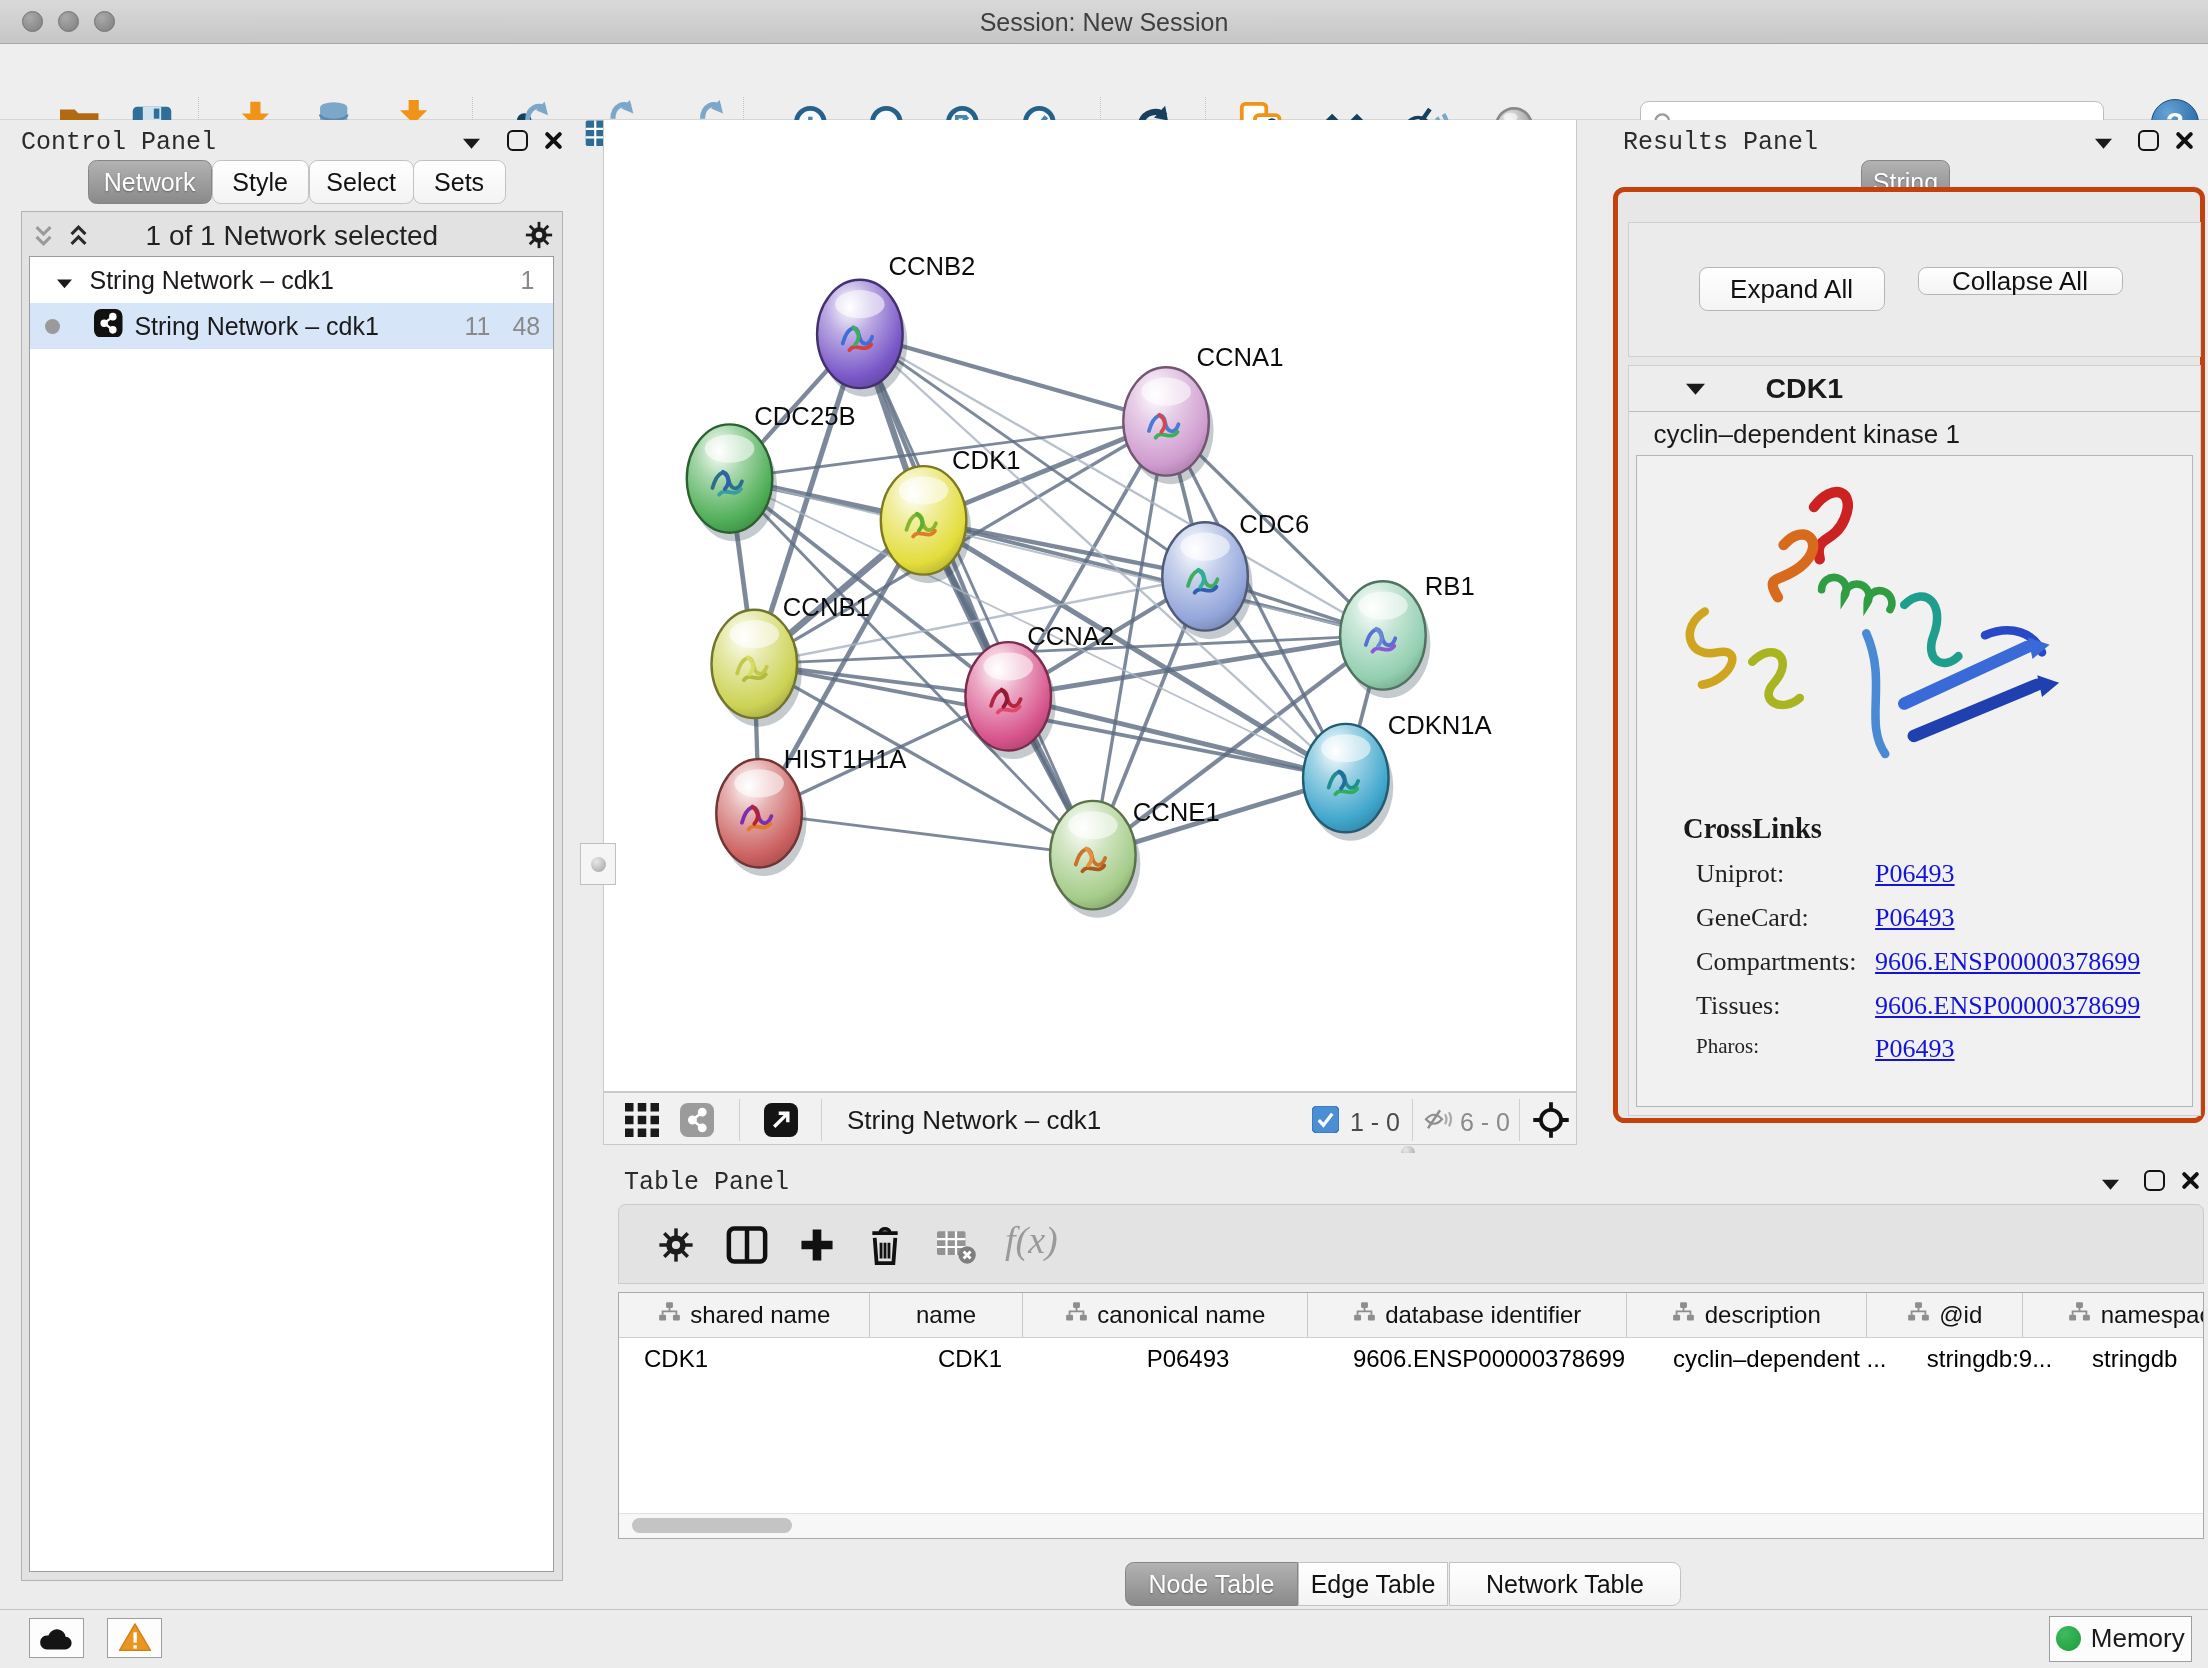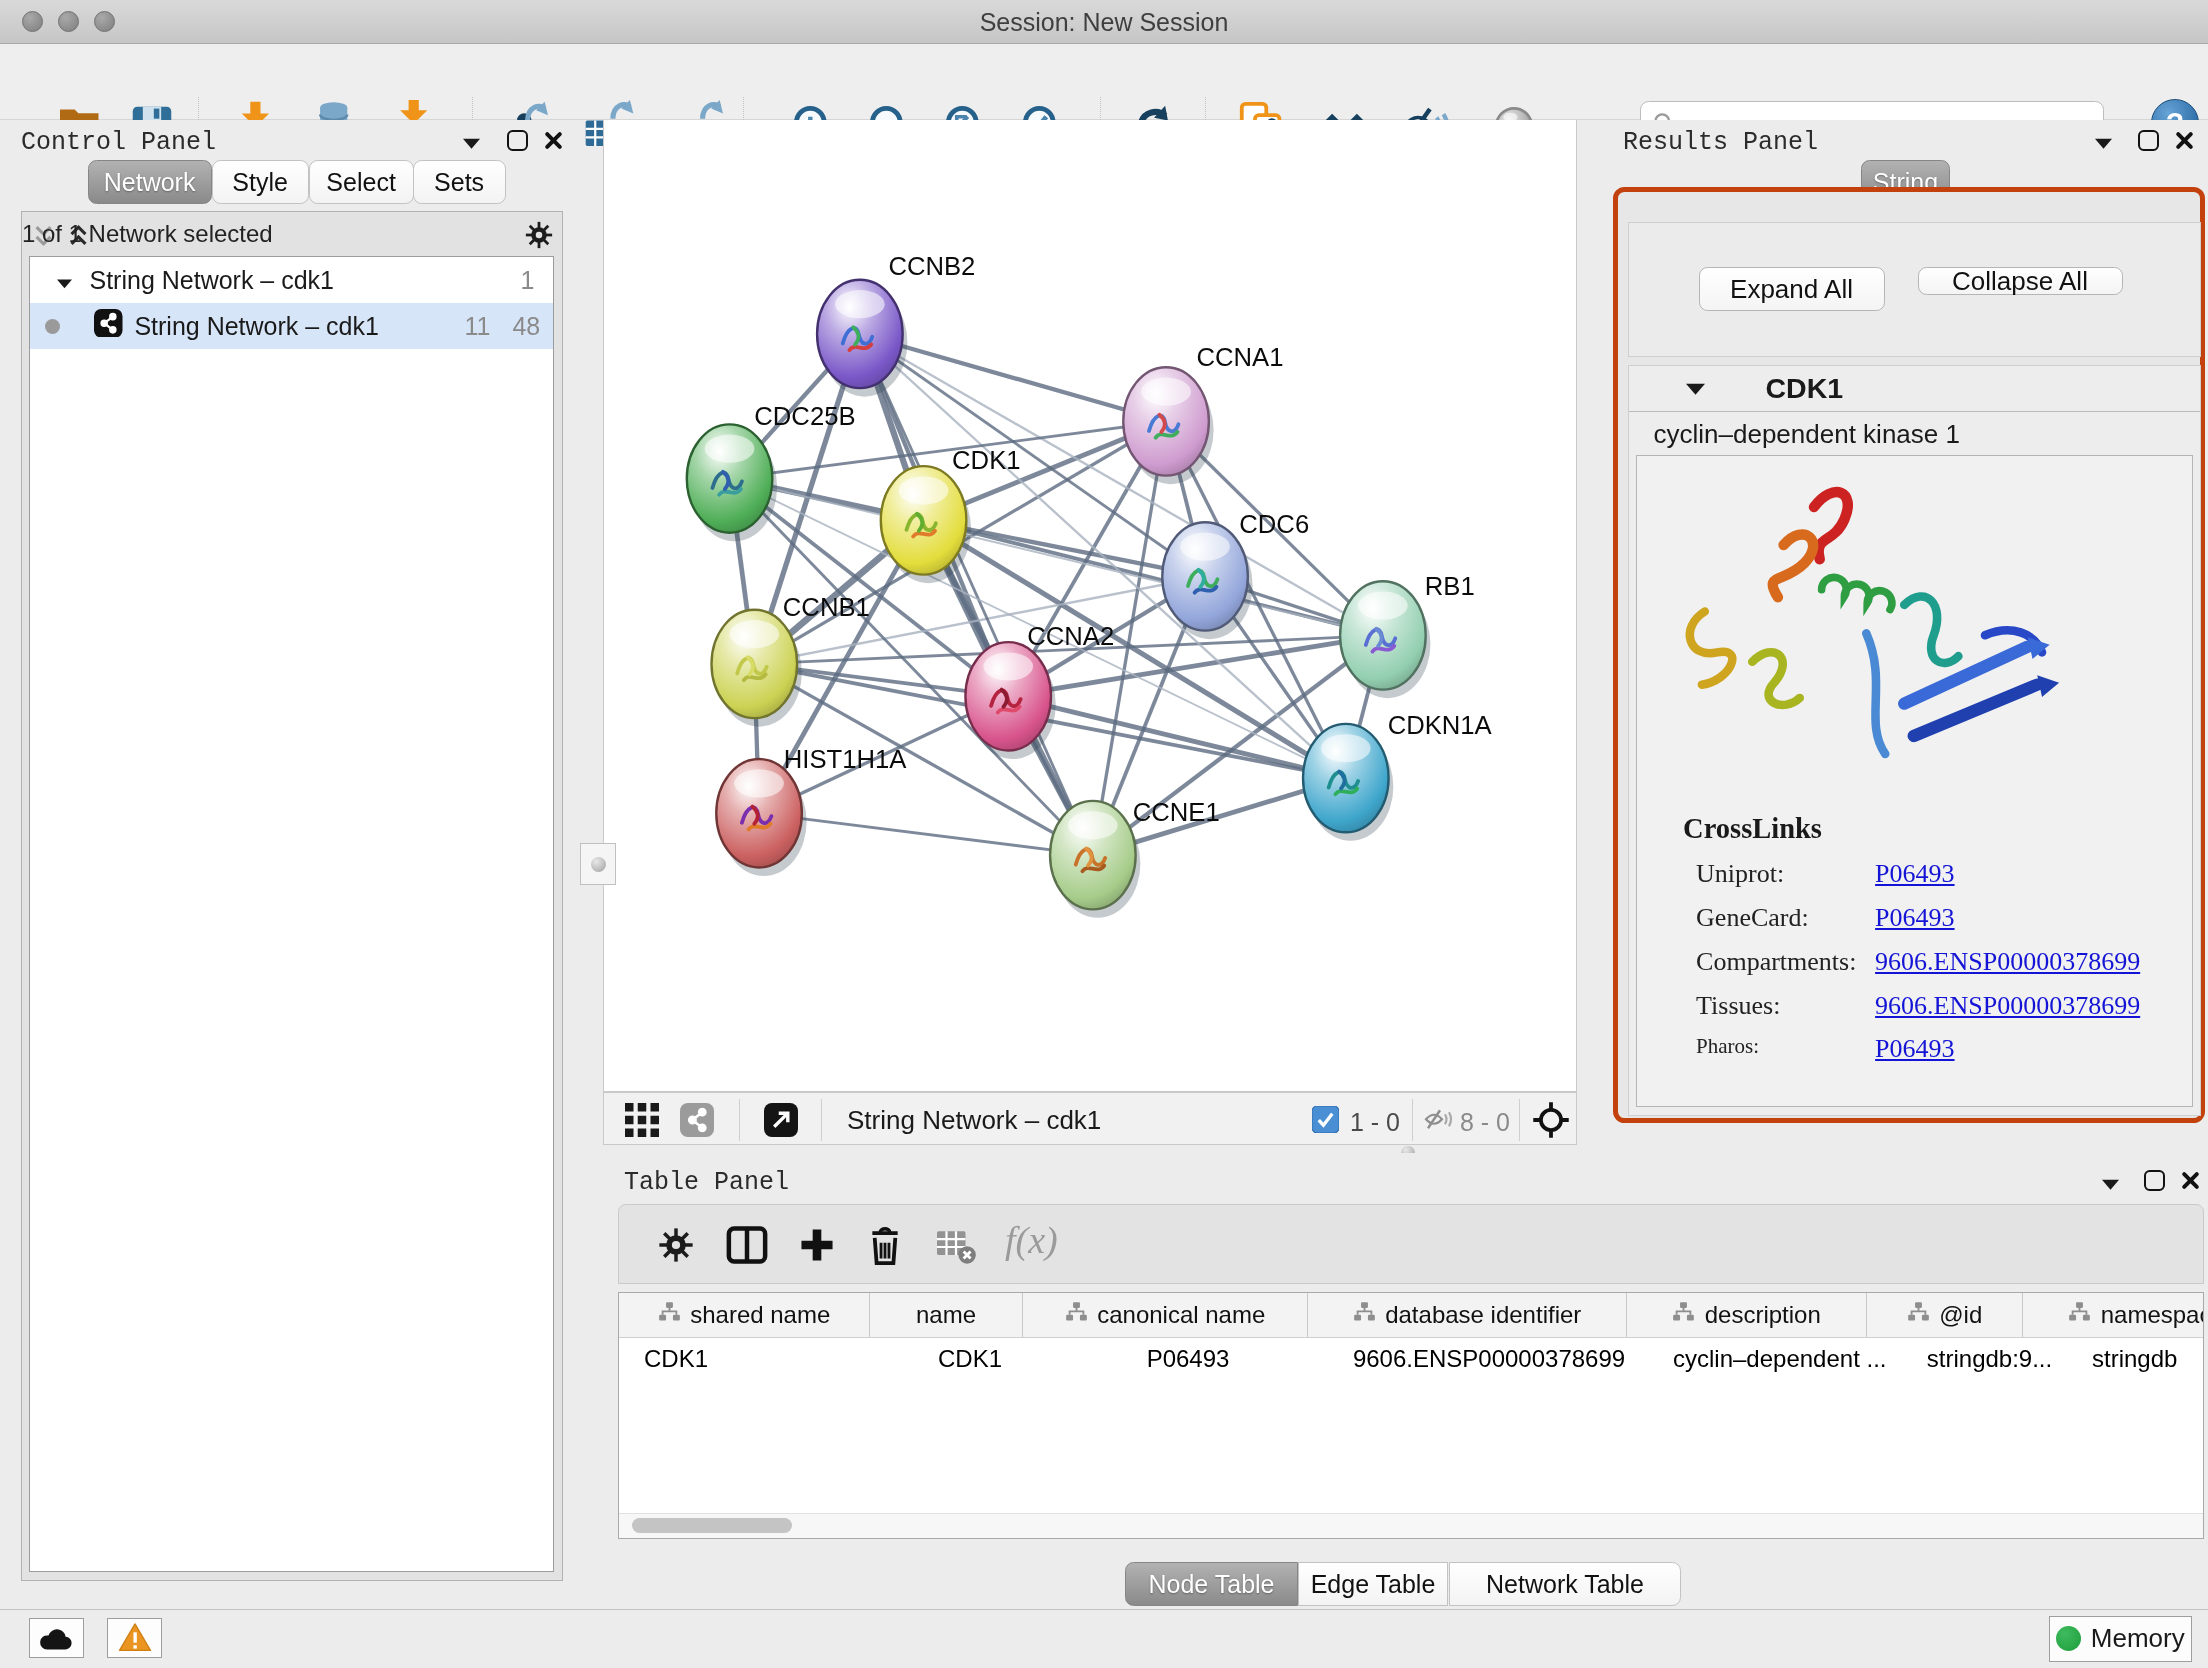--- a/index.html
+++ b/index.html
@@ -267,21 +267,21 @@
         <span>Sets</span>
       </div>
 
     <div class="ab cbox">
       <span class="ab" style="left:9.5px;top:11.4px"><svg width="25" height="25" viewBox="0 0 18 18">
             <path d="M4 3l5 5 5-5M4 10l5 5 5-5" stroke="#9a9a9a" stroke-width="2.2" fill="none"></path>
           </svg></span>
       <span class="ab" style="left:44px;top:11.4px"><svg width="25" height="25" viewBox="0 0 18 18">
             <path d="M4 8l5-5 5 5M4 15l5-5 5 5" stroke="#2a2a2a" stroke-width="2.2" fill="none"></path>
           </svg></span>
-      <div class="ab" style="left:0;top:7.6px;width:100%;font-size:24px;color:#222">1 of 1 Network selected</div>
+      <div class="ab" style="left:0;top:7.6px;width:100%;text-align:center;font-size:28px;color:#222">1 of 1 Network selected</div>
       <span class="ab" style="left:502px;top:7.6px">
         <svg width="30" height="30" viewBox="0 0 24 24">
             <g fill="#1c1c1c">
               <rect x="10.9" y="1.5" width="2.2" height="21"></rect>
               <rect x="10.9" y="1.5" width="2.2" height="21" transform="rotate(45 12 12)"></rect>
               <rect x="10.9" y="1.5" width="2.2" height="21" transform="rotate(90 12 12)"></rect>
               <rect x="10.9" y="1.5" width="2.2" height="21" transform="rotate(135 12 12)"></rect>
               <circle cx="12" cy="12" r="6.2"></circle>
             </g>
             <circle cx="12" cy="12" r="2.6" fill="#e2e2e2"></circle>
@@ -598,21 +598,21 @@
           <path d="M6.5 13.5l4.5 5 8.5-11" stroke="#fff" stroke-width="3.2" fill="none"></path>
         </svg></span>
     <span class="ab" style="left:746px;top:15px;font-size:25px;color:#4a4a4a">1 - 0</span>
     <span class="nvsep" style="left:808px"></span>
     <span class="ab" style="left:820px;top:12.4px">
       <svg width="30" height="28.5" viewBox="0 0 30 26">
           <path d="M2 13 Q10 4 18 13 Q10 22 2 13z" fill="none" stroke="#8e8e8e" stroke-width="2.2"></path>
           <line x1="4" y1="22" x2="16" y2="4" stroke="#8e8e8e" stroke-width="2.4"></line>
           <path d="M21 8q3 5 0 10M25 6q4 7 0 14" stroke="#aaa" stroke-width="2.2" fill="none"></path>
         </svg></span>
-    <span class="ab" style="left:856px;top:15px;font-size:25px;color:#8a8a8a">8 - 0</span>
+    <span class="ab" style="left:856px;top:15px;font-size:25px;color:#8a8a8a">6 - 0</span>
     <span class="nvsep" style="left:915px"></span>
     <span class="ab" style="left:928px;top:7.6px">
       <svg width="38" height="38" viewBox="0 0 30 30">
           <circle cx="15" cy="15" r="8" fill="none" stroke="#111" stroke-width="3"></circle>
           <path d="M15 1v6M15 23v6M1 15h6M23 15h6" stroke="#111" stroke-width="3"></path>
         </svg></span>
   </div>
 
   <div class="ab splith" style="left:580px;top:843px;width:36px;height:42px">
       <span class="splitdot"></span>

